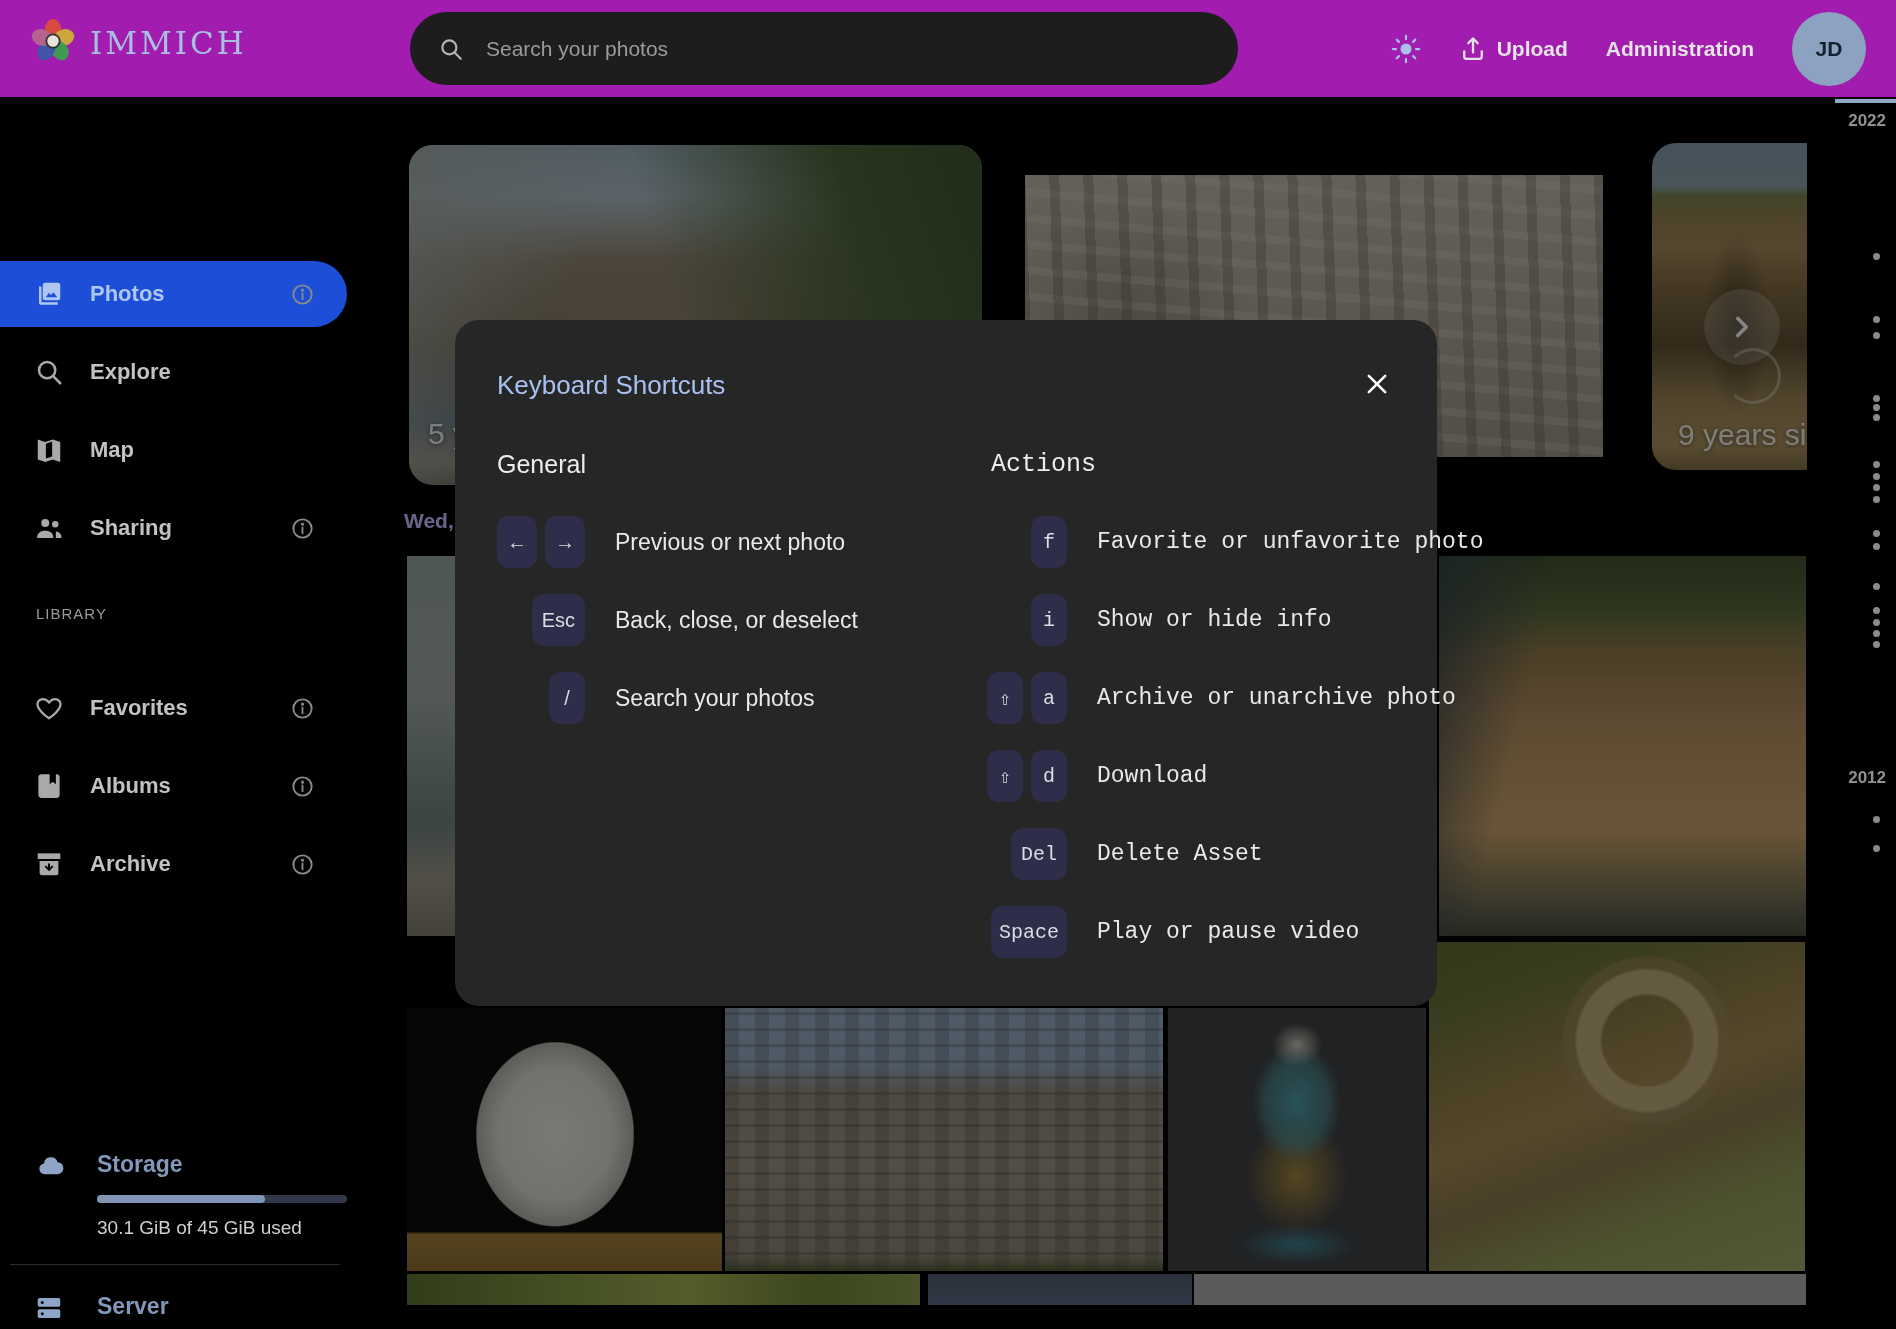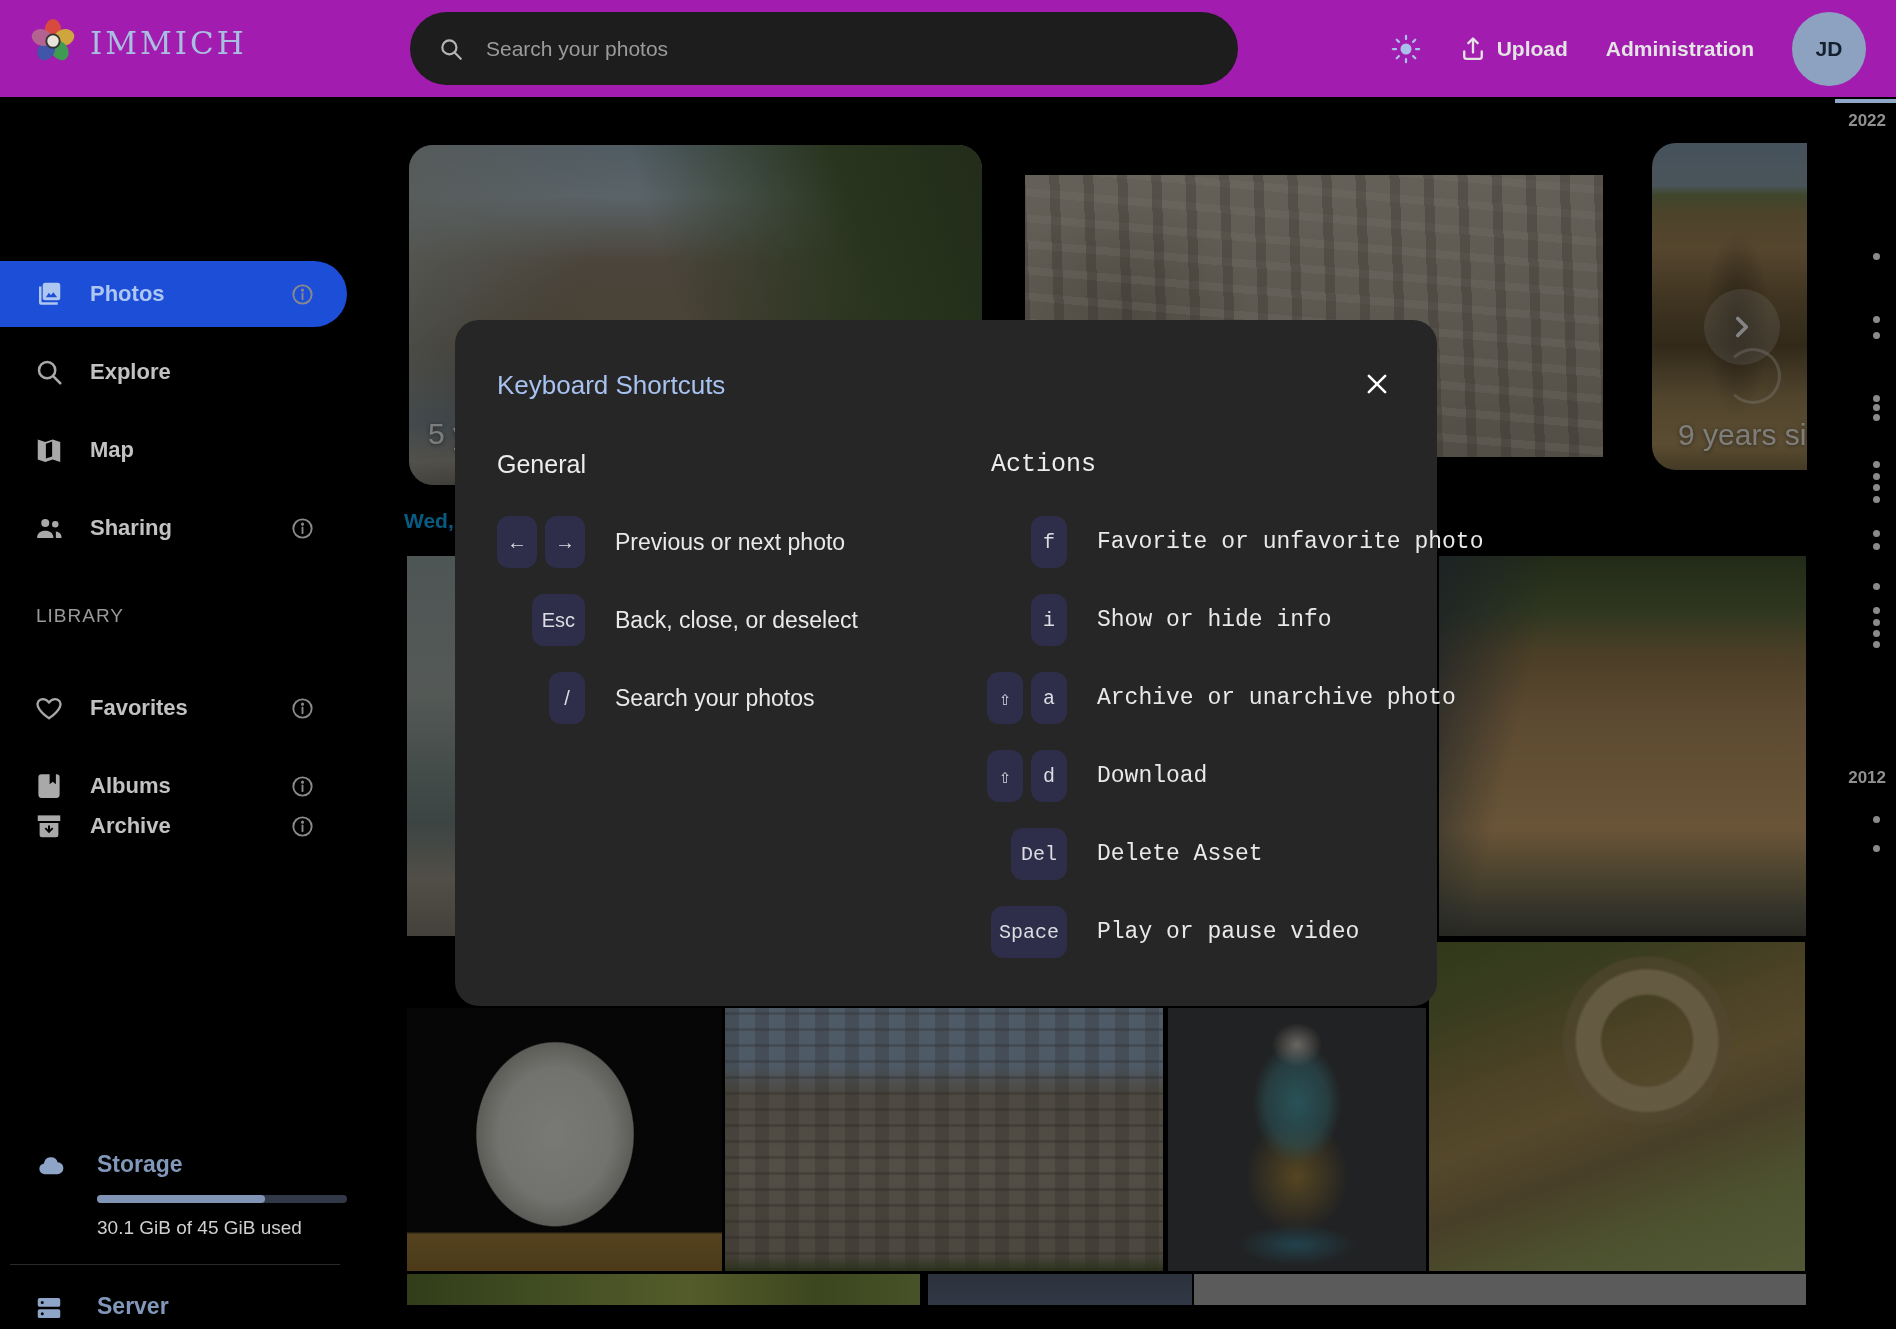--- a/index.html
+++ b/index.html
@@ -26,21 +26,21 @@
      justify-content:center;color:#15202e;font-size:21px;font-weight:700;}
 
   
   .sidebar{position:absolute;left:0;top:97px;width:347px;height:1232px;background:#000;z-index:25;}
   .side-item{position:absolute;left:0;width:347px;height:66px;display:flex;align-items:center;cursor:pointer;}
   .side-item .ic{position:absolute;left:34px;width:30px;height:30px;color:#a9a9a9;}
   .side-item .lbl{position:absolute;left:90px;font-size:22px;font-weight:700;color:#c2c2c2;}
   .side-item .info{position:absolute;left:290px;width:25px;height:25px;color:#8a8a8a;}
   .side-item.active{background:#1d4ed8;border-radius:0 33px 33px 0;}
   .side-item.active .ic,.side-item.active .lbl{color:#aec7f0;}
-  .lib-header{position:absolute;left:36px;font-size:19px;letter-spacing:1px;color:#9a9a9a;font-weight:400;}
+  .lib-header{position:absolute;left:36px;font-size:15px;letter-spacing:1px;color:#9a9a9a;font-weight:400;}
 
   .storage-block{position:absolute;left:0;top:1040px;width:347px;}
   .blk-ic{position:absolute;left:32px;top:14px;width:38px;height:30px;color:#8fa5c7;}
   .blk-title{position:absolute;left:97px;top:14px;font-size:23px;font-weight:700;color:#8298ba;}
   .bar{position:absolute;left:97px;top:58px;width:250px;height:8px;border-radius:4px;background:#323848;}
   .bar .fill{height:8px;border-radius:4px;background:#8095b5;}
   .usage{position:absolute;left:97px;top:80px;font-size:19px;color:#cfcfcf;text-align:right;}
   .sep{position:absolute;left:10px;top:1167px;width:330px;height:1px;background:#2a2a2a;}
   .server-block{position:absolute;left:0;top:1180px;width:347px;}
 
@@ -63,21 +63,21 @@
      radial-gradient(ellipse 30% 60% at 18% 50%, rgba(120,110,95,0.5), rgba(0,0,0,0) 70%),
      linear-gradient(180deg,#b7afa0 0%,#aaa293 45%,#968e7f 100%);}
   .mem2{left:1305px;top:46px;width:155px;height:327px;border-radius:24px 0 0 24px;}
   .mem2 .img{background:
      radial-gradient(ellipse 30% 40% at 55% 55%, rgba(40,32,20,0.55), rgba(0,0,0,0) 70%),
      linear-gradient(180deg,#7e95a8 0%,#8799a4 13%,#74804f 16%,#8d7a4e 22%,#9c8055 32%,#74603c 48%,#5c4c30 62%,#937d52 78%,#a68c5c 92%,#7c6a44 100%);}
   .chev-btn{position:absolute;z-index:3;left:52px;top:146px;width:76px;height:76px;border-radius:50%;
      background:rgba(255,255,255,0.18);display:flex;align-items:center;justify-content:center;color:#f0f0f0;}
   .spin-ring{position:absolute;z-index:2;left:73px;top:205px;width:50px;height:50px;border-radius:50%;
      border:3px solid rgba(255,255,255,0.30);border-left-color:transparent;}
-  .date-label{position:absolute;left:57px;top:412px;z-index:2;font-size:21px;font-weight:700;color:#0ea5e9;}
+  .date-label{position:absolute;left:57px;top:412px;z-index:2;font-size:21px;font-weight:700;color:#c4b5fd;}
   .dam{left:60px;top:459px;width:308px;height:380px;}
   .dam .img{background:linear-gradient(180deg,#8e9c9c 0%,#9aa39e 35%,#7e8d89 55%,#6d7d7a 70%,#948f82 85%,#7b776b 100%);}
   .coast{left:1092px;top:459px;width:367px;height:380px;}
   .coast .img{background:
      linear-gradient(103deg, rgba(52,64,70,0.9) 0%, rgba(52,64,70,0) 26%),
      linear-gradient(180deg,#3f4e2c 0%,#55633a 14%,#8a7347 26%,#a8865a 42%,#b5925f 58%,#c09a66 72%,#8a7a55 84%,#5c5c4c 94%,#4a4a3e 100%);}
   .bust{left:60px;top:911px;width:315px;height:263px;background:#0b0c0e;}
   .bust .img{background:
      radial-gradient(ellipse 40% 56% at 47% 48%, #dcdcd6 0%, #cfcfc8 45%, #a9a9a1 62%, rgba(0,0,0,0) 63%),
      linear-gradient(0deg, #8a6a2e 0%, #9a7a38 14%, rgba(0,0,0,0) 15%);}
@@ -249,21 +249,21 @@
           <span class="ic"><svg viewBox="0 0 24 24" width="30" height="30" fill="currentColor">
               <path d="M6 2.5h12A2.5 2.5 0 0 1 20.5 5v14A2.5 2.5 0 0 1 18 21.5H6A2.5 2.5 0 0 1 3.5 19V5A2.5 2.5 0 0 1 6 2.5zm6.5 0v8l2.5-2 2.5 2v-8h-5z" fill-rule="evenodd"></path>
             </svg></span>
           <span class="lbl">Albums</span>
           <span class="info"><svg viewBox="0 0 24 24" width="25" height="25" fill="none" stroke="currentColor" stroke-width="1.8">
               <circle cx="12" cy="12" r="8.8"></circle>
               <line x1="12" y1="11" x2="12" y2="16.5" stroke-linecap="round"></line>
               <circle cx="12" cy="7.8" r="0.6" fill="currentColor"></circle>
             </svg></span>
         </div>
-        <div class="side-item" style="top: 696px; padding-left: 6px;">
+        <div class="side-item" style="top: 734px; padding-left: 6px;">
           <span class="ic"><svg viewBox="0 0 24 24" width="30" height="30" fill="currentColor">
               <path d="M3 3.5h18v4.5H3z"></path>
               <path d="M4.5 9.5h15V19a2 2 0 0 1-2 2h-11a2 2 0 0 1-2-2V9.5zm8.3 2h-1.6v3.2l-1.6-1.6-1.1 1.1 3.5 3.5 3.5-3.5-1.1-1.1-1.6 1.6v-3.2z" fill-rule="evenodd"></path>
             </svg></span>
           <span class="lbl">Archive</span>
           <span class="info"><svg viewBox="0 0 24 24" width="25" height="25" fill="none" stroke="currentColor" stroke-width="1.8">
               <circle cx="12" cy="12" r="8.8"></circle>
               <line x1="12" y1="11" x2="12" y2="16.5" stroke-linecap="round"></line>
               <circle cx="12" cy="7.8" r="0.6" fill="currentColor"></circle>
             </svg></span>

